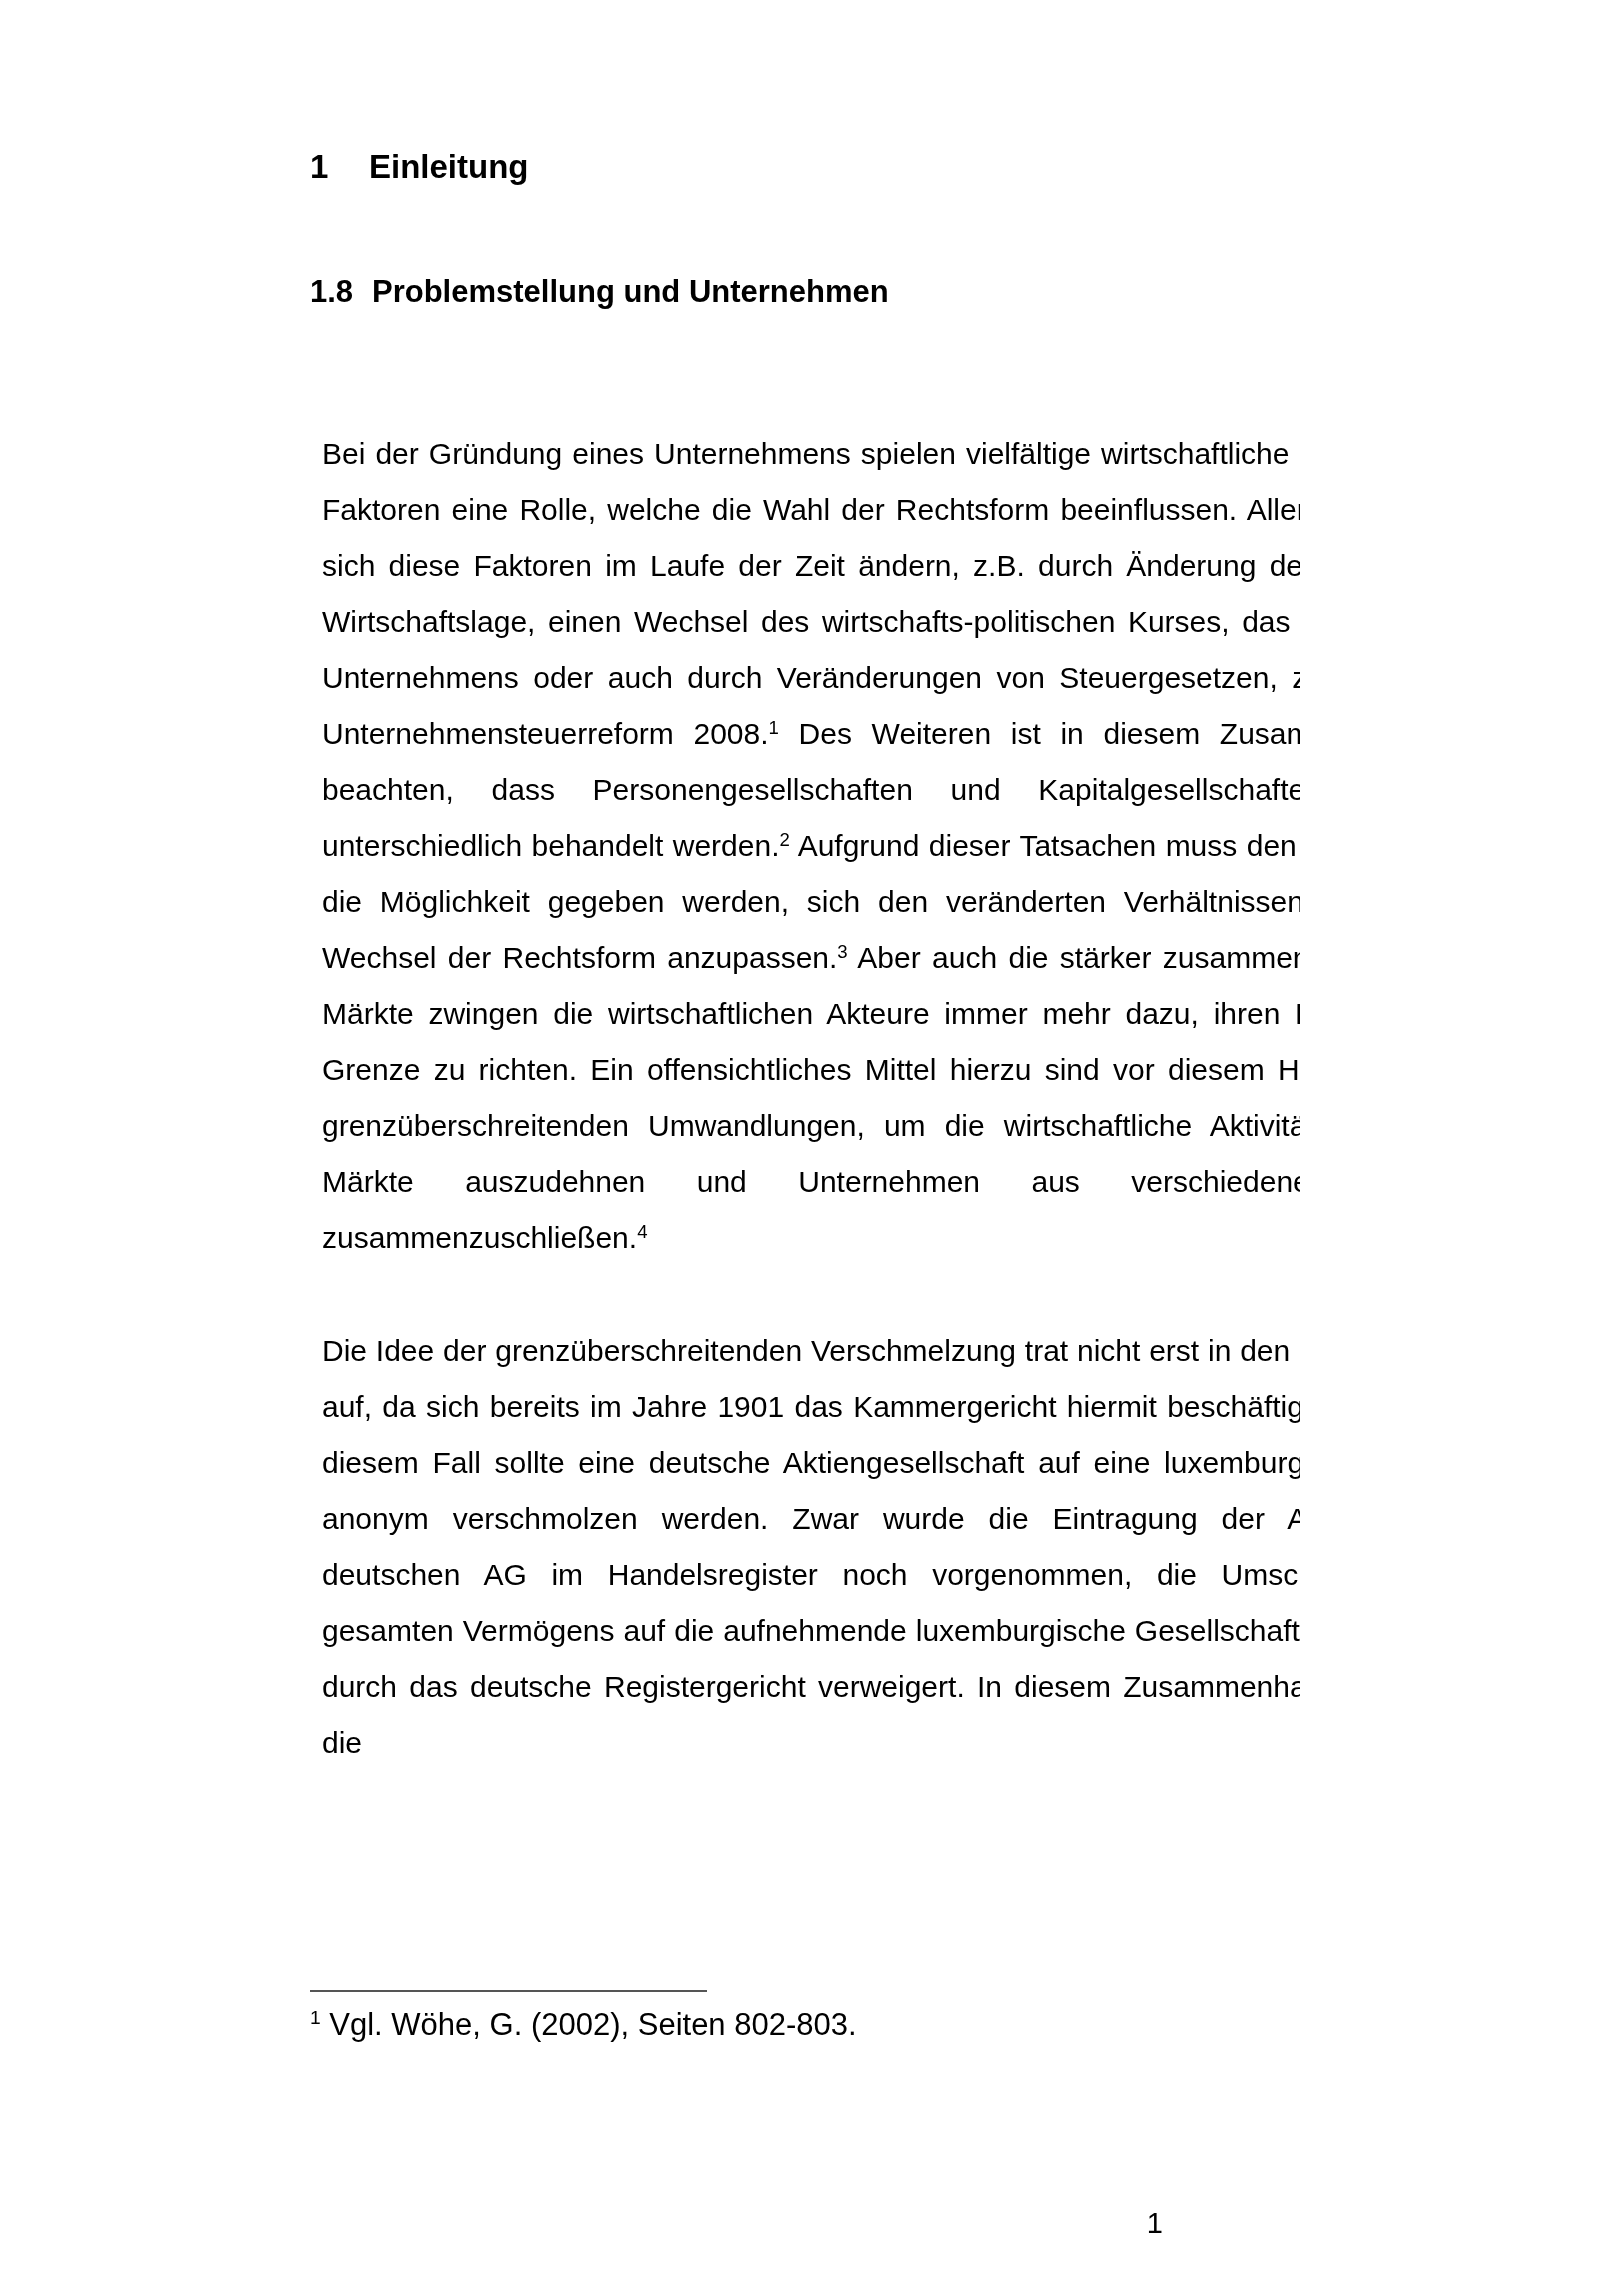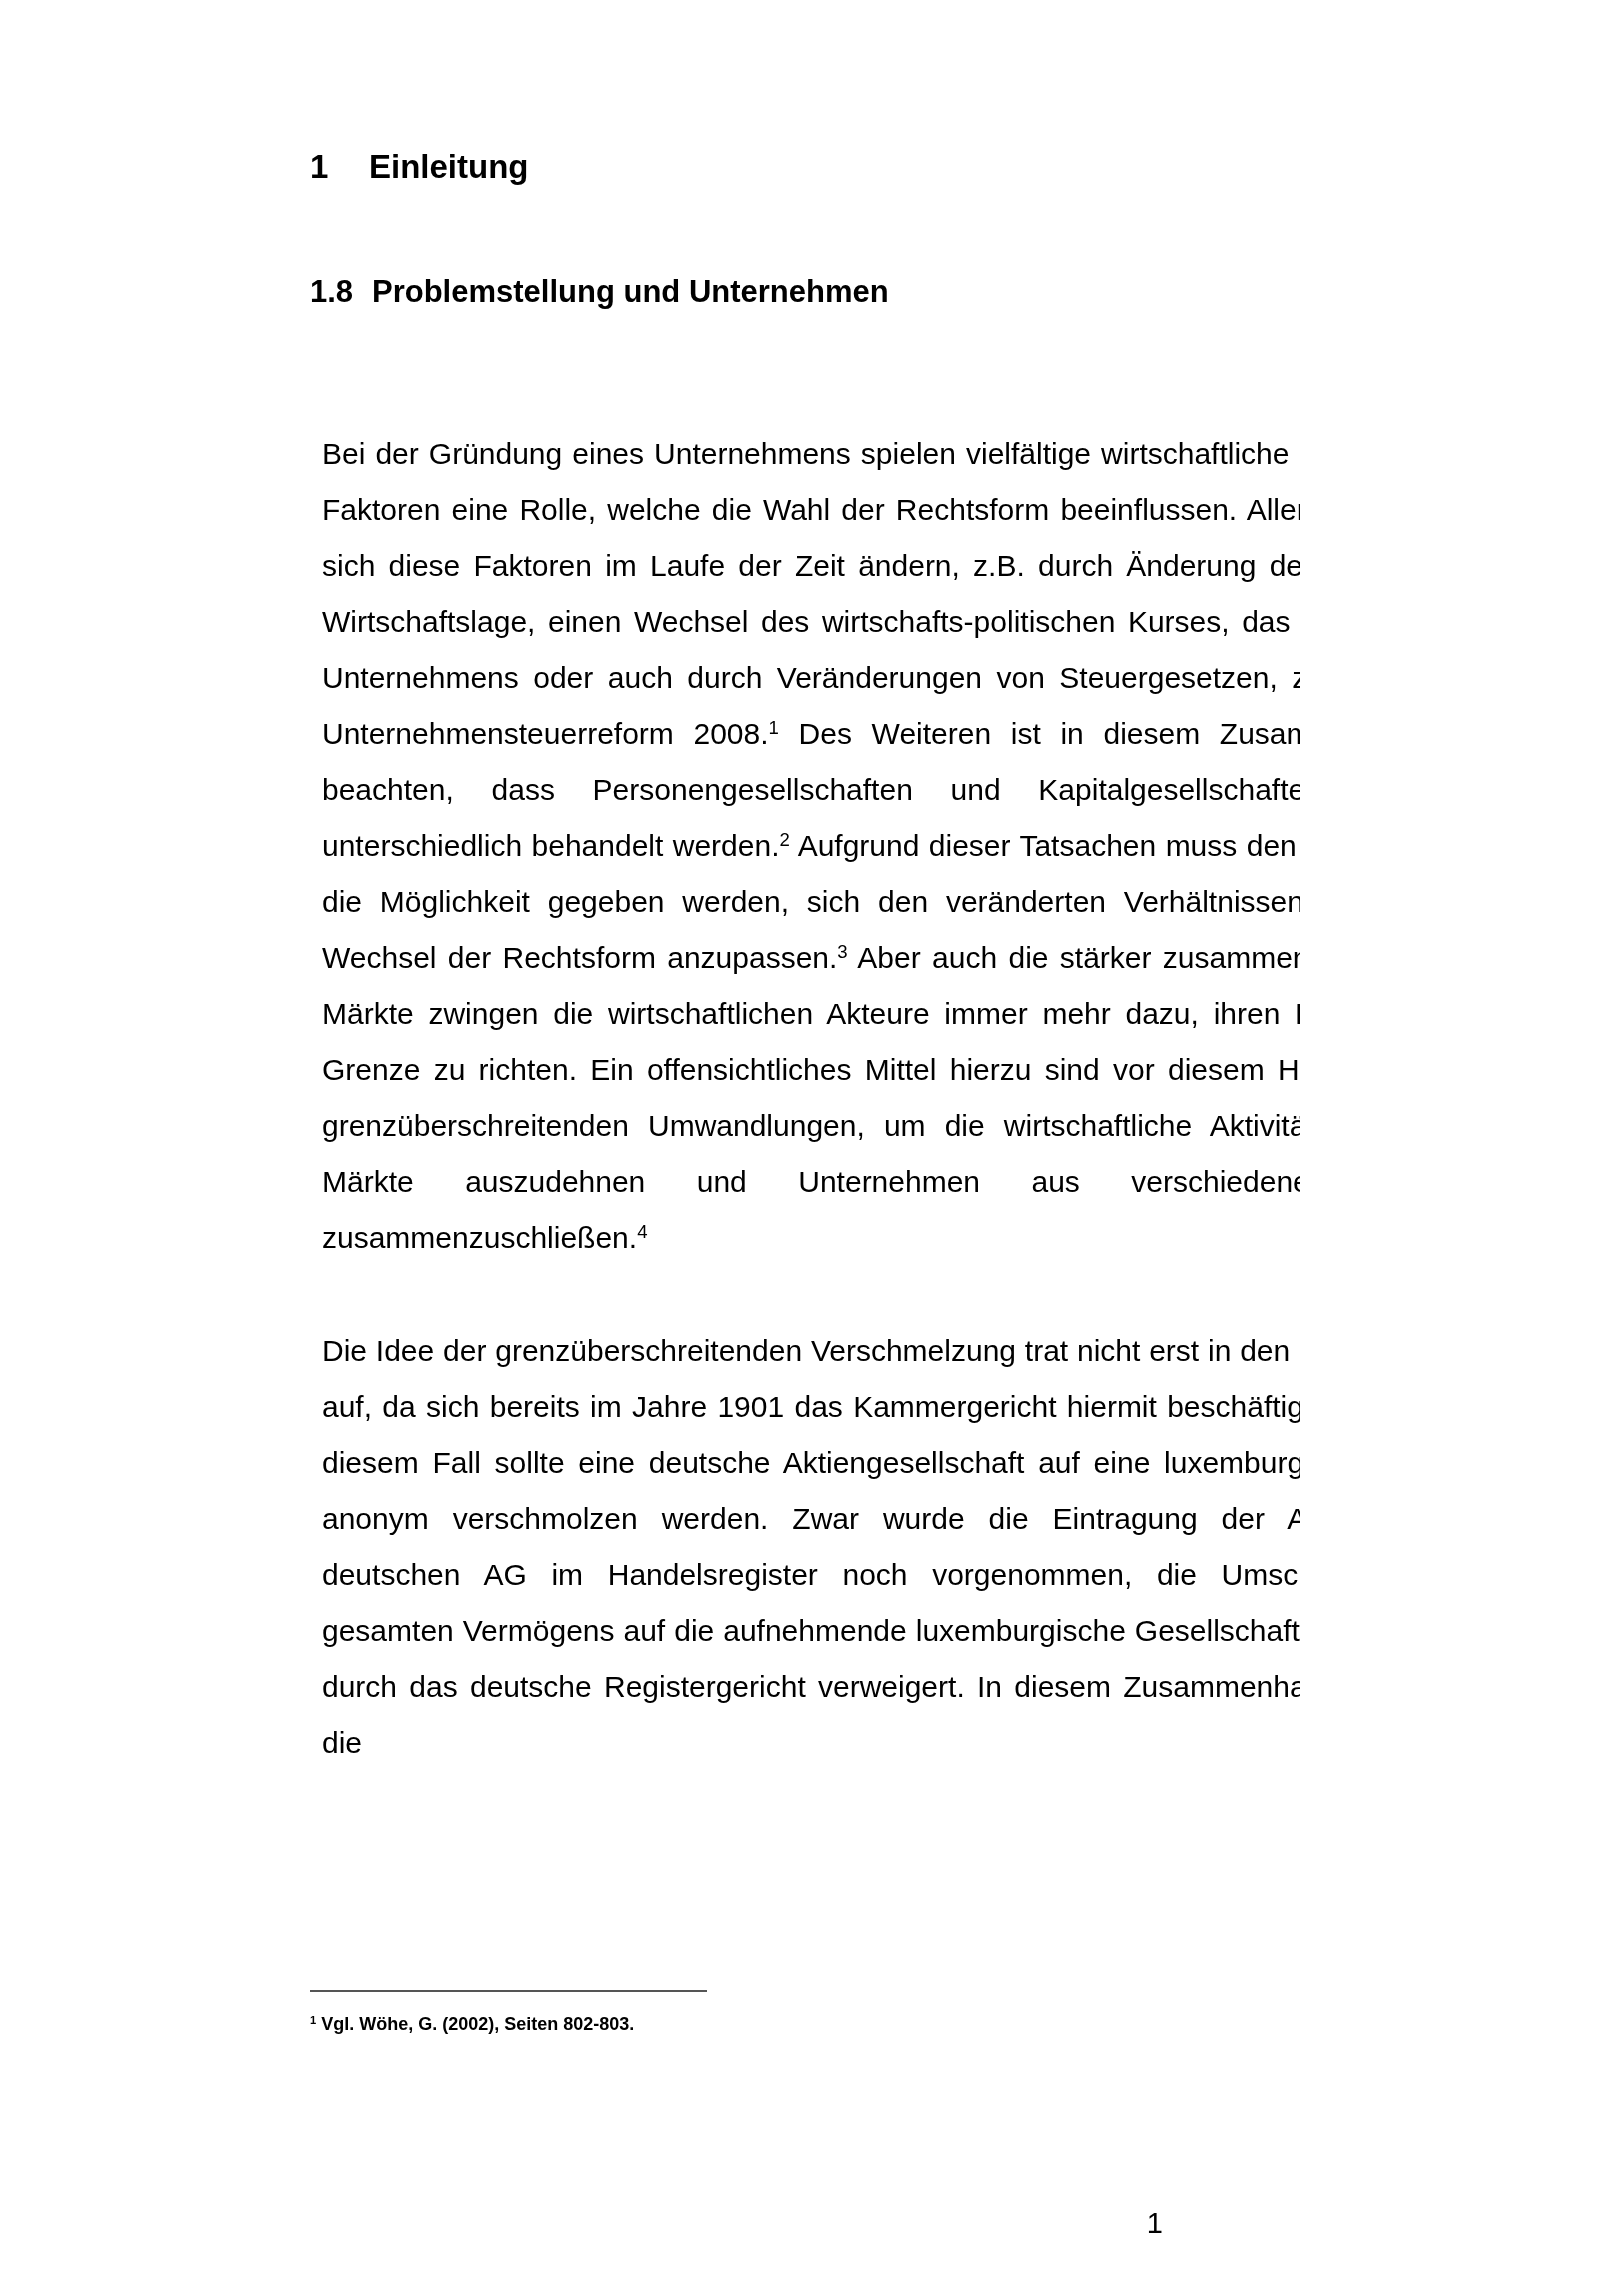--- a/index.html
+++ b/index.html
@@ -60,23 +60,22 @@
     line-height: 0;
     vertical-align: baseline;
     position: relative;
     top: -0.55em;
   }
   .footnotes {
     position: absolute;
     left: 310px;
     top: 1990px;
     width: 1178px;
-    font-size: 18px;
+    font-size: 31px;
     line-height: 33px;
-    font-weight: bold;
   }
   .fn-rule {
     width: 397px;
     height: 0;
     border-top: 2px solid #555555;
     margin-bottom: 15.7px;
   }
   .footnote {
     white-space: nowrap;
   }

